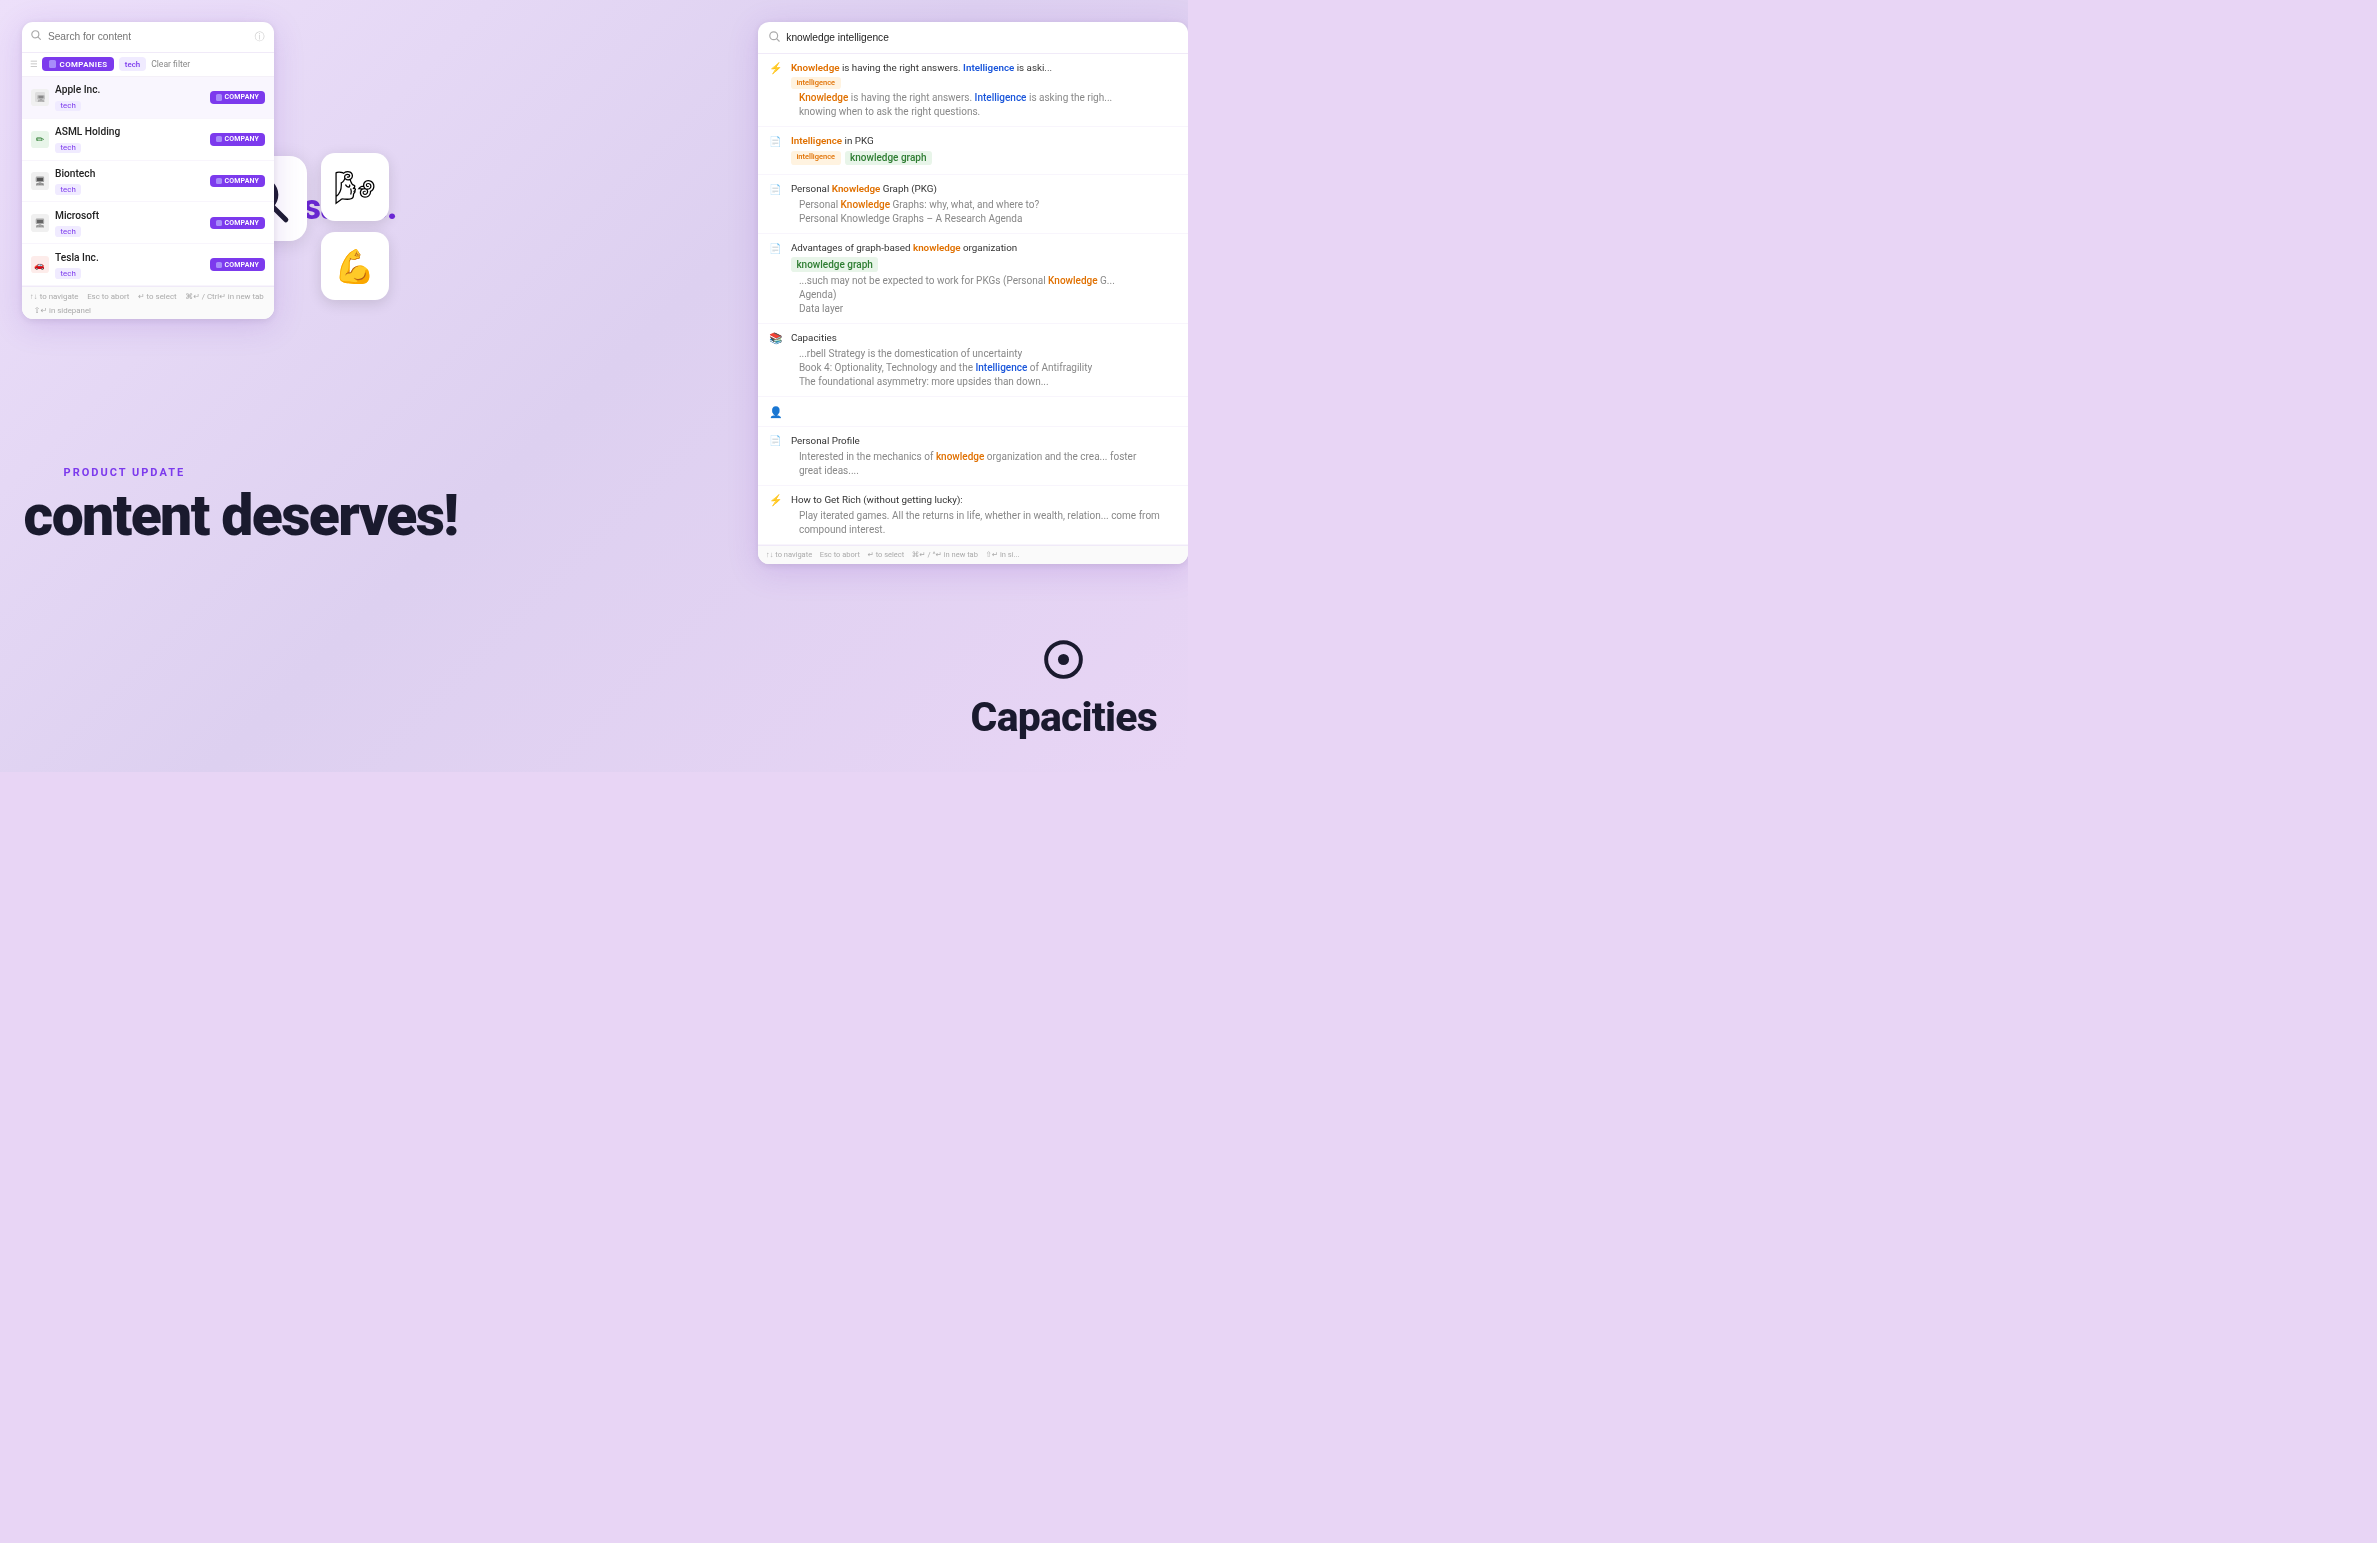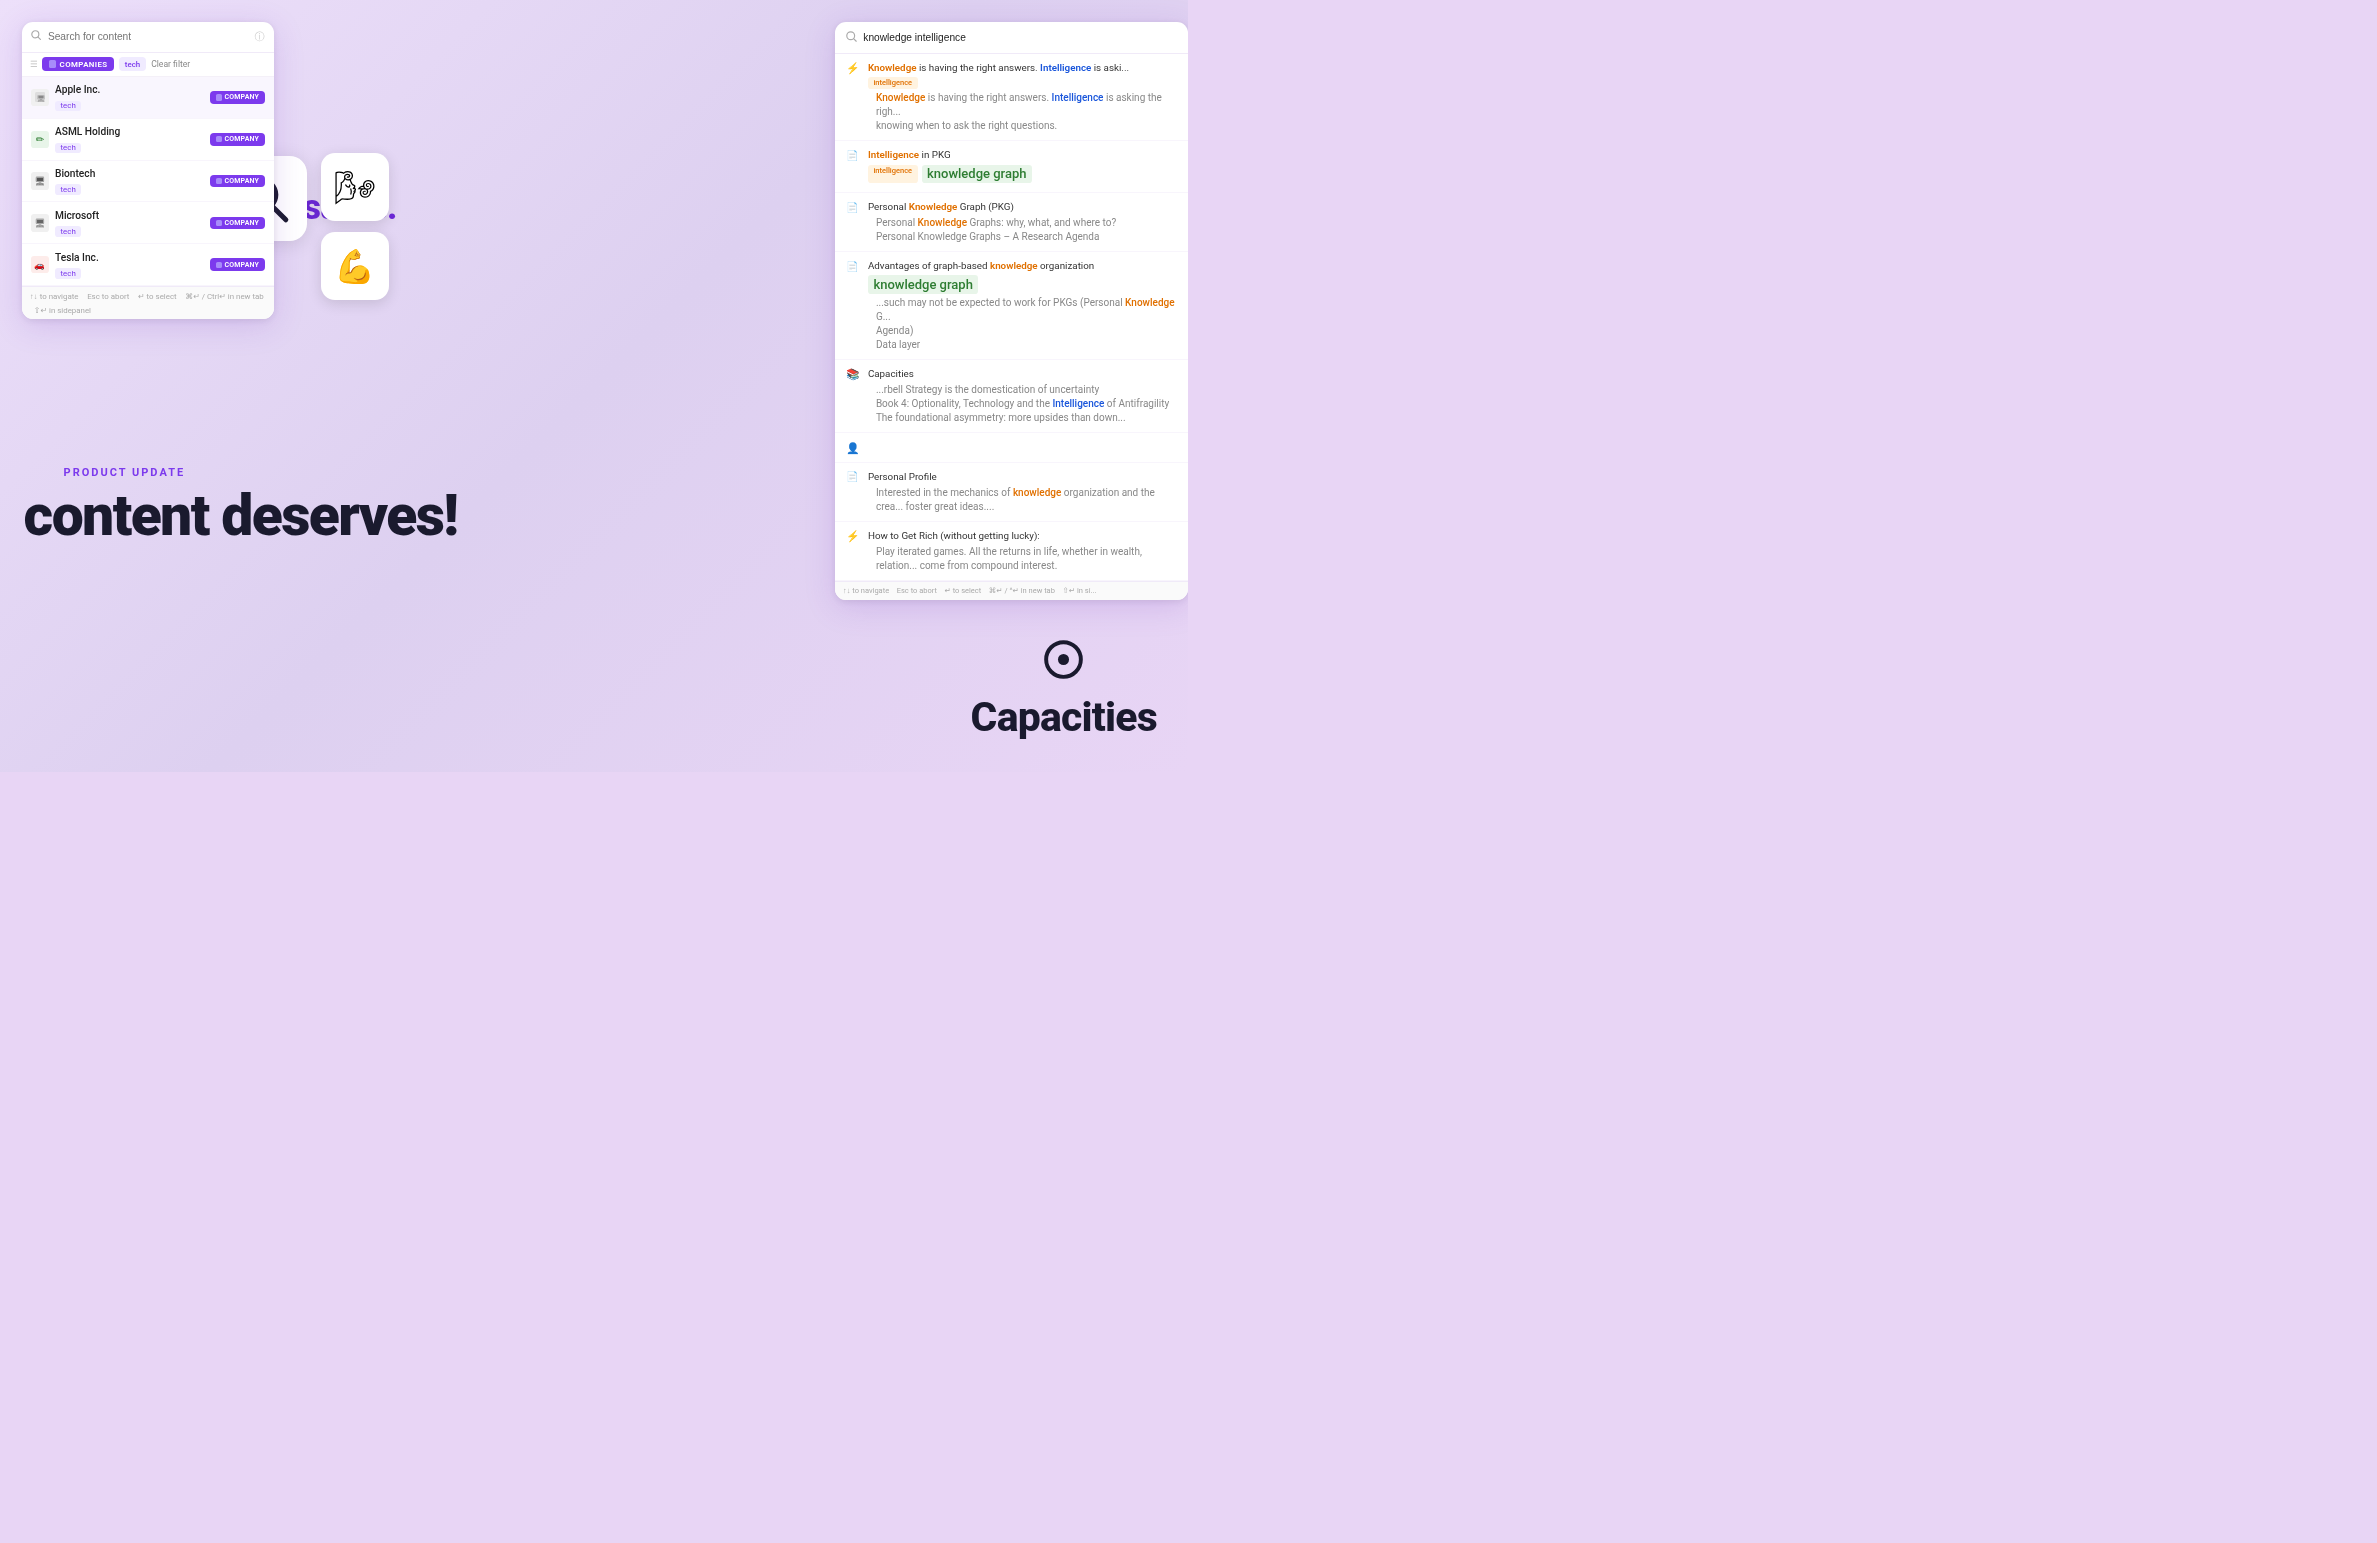--- a/index.html
+++ b/index.html
@@ -218,21 +218,21 @@
     .search-big-svg {
       width: 50px;
       height: 50px;
     }
 
     
     .right-panel {
       position: absolute;
       top: 22px;
       right: 0;
-      width: 353px;
+      width: 430px;
       background: #ffffff;
       border-radius: 11px 11px 11px 11px;
       box-shadow: 0 6.3px 31px rgba(120, 60, 200, 0.18), 0 1.6px 6.3px rgba(0,0,0,0.08);
       overflow: hidden;
       z-index: 10;
     }
 
     .right-search-row {
       display: flex;
       align-items: center;
@@ -299,21 +299,21 @@
       color: #e07000;
       font-size: 7.5px;
       padding: 1.6px 5.5px;
       border-radius: 3.1px;
       font-weight: 500;
     }
 
     .tag-knowledge-graph {
       background: #e8f5e9;
       color: #2e7d32;
-      font-size: 13px;
+      font-size: 10px;
       padding: 1.6px 5.5px;
       border-radius: 3.1px;
       font-weight: 500;
     }
 
     .right-kbd-hints {
       padding: 4.7px 7.9px;
       font-size: 7.5px;
       color: #aaa;
       background: #fafafa;

